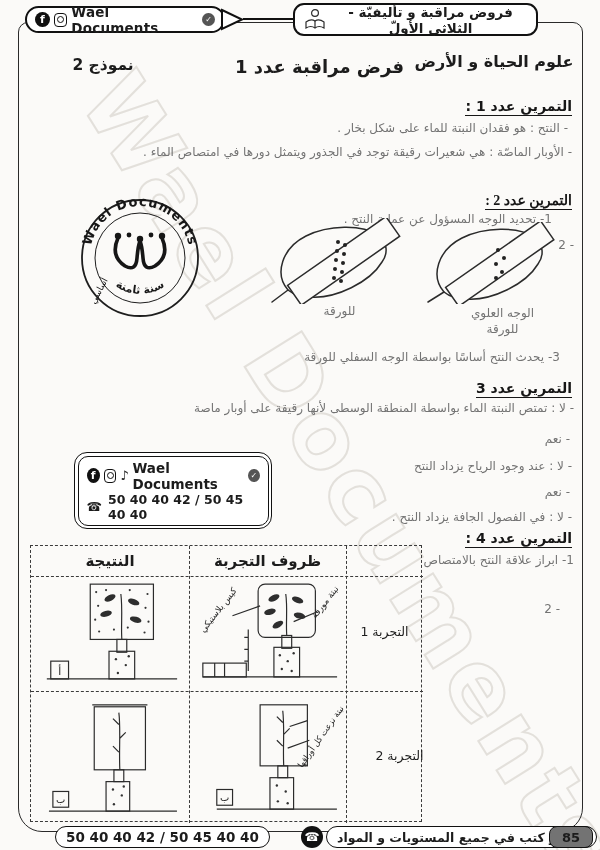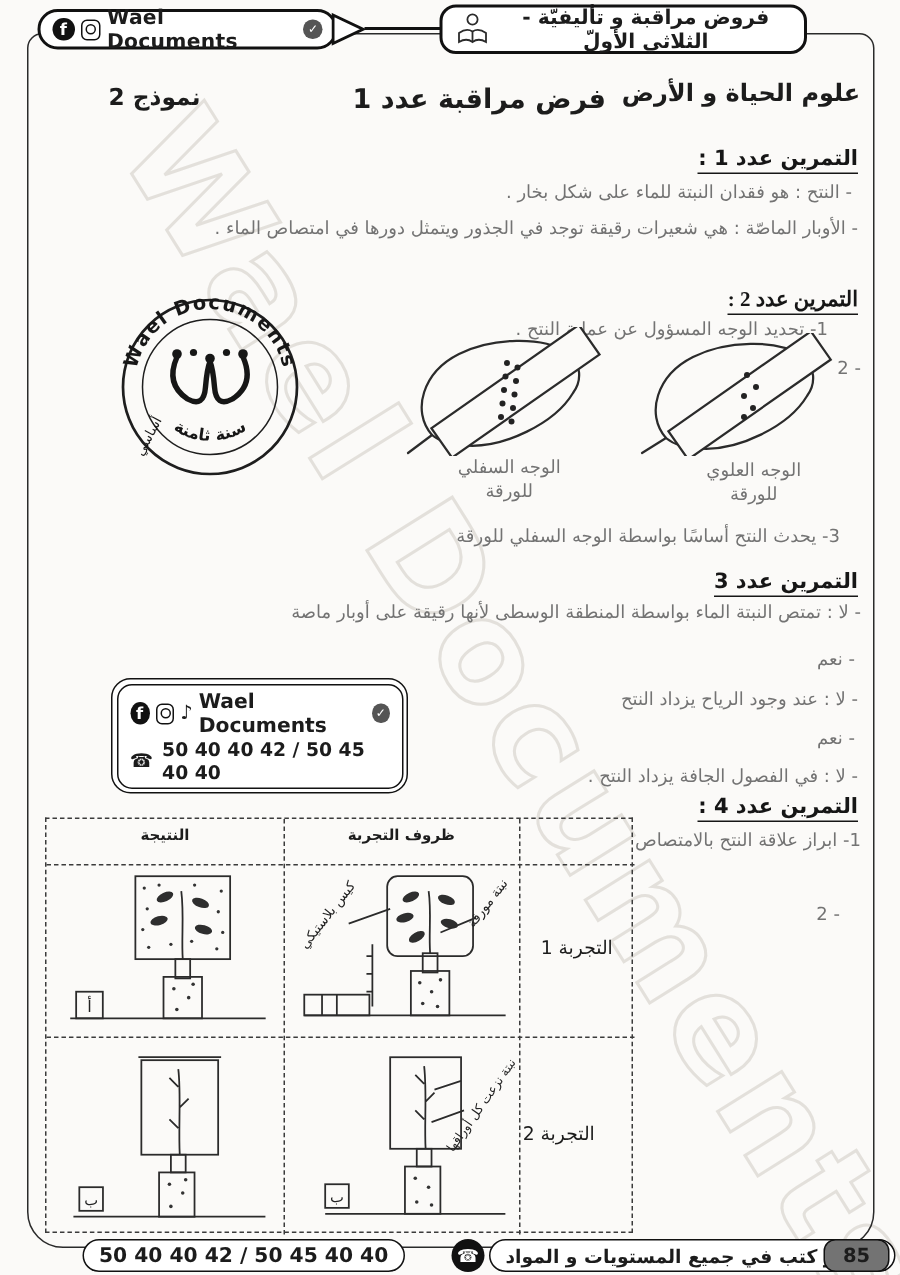--- a/index.html
+++ b/index.html
@@ -60,21 +60,21 @@
   .contact .row2 { display:flex; align-items:center; gap:6px; justify-content:center;
     font-weight:bold; font-size:12.5px; direction:ltr; }
 
   
   .xtable { left:30px; top:545px; width:392px; height:277px;
     border:1.6px dashed #3b3b3b; z-index:2; }
   .vline1 { left:158px; top:0; width:0; height:277px; border-left:1.6px dashed #3b3b3b; }
   .vline2 { left:315px; top:0; width:0; height:277px; border-left:1.6px dashed #3b3b3b; }
   .hline1 { left:0; top:30px; width:392px; border-top:1.6px dashed #3b3b3b; }
   .hline2 { left:0; top:145px; width:392px; border-top:1.6px dashed #3b3b3b; }
-  .th { font-weight:bold; font-size:10px; direction:rtl; text-align:center; }
+  .th { font-weight:bold; font-size:15px; direction:rtl; text-align:center; }
   .rowlab { font-weight:normal; font-size:12.5px; direction:rtl; text-align:center; }
 
   
   .f-pill { top:826px; height:22px; background:#fff; border:1.6px solid #111;
     border-radius:11px; display:flex; align-items:center; padding:0 10px;
     font-weight:bold; z-index:4; }
   .f-nums { left:55px; font-size:13.5px; direction:ltr; }
   .f-phone { left:301px; top:826px; width:22px; height:22px; border-radius:50%;
     background:#111; color:#fff; font-size:12px; display:flex; align-items:center;
     justify-content:center; z-index:5; }
@@ -186,21 +186,20 @@
         <circle cx="82" cy="36" r="2"></circle>
       <circle cx="74" cy="42" r="2"></circle>
         <circle cx="81" cy="45" r="2"></circle>
       <circle cx="73" cy="51" r="2"></circle>
         <circle cx="80" cy="54" r="2"></circle>
       <circle cx="72" cy="60" r="2"></circle>
         <circle cx="79" cy="63" r="2"></circle>
     </g>
   </svg>
   <div class="abs hw content" style="left:282px; top:303px; width:115px; text-align:center; line-height:1.35;">
-    <div>الوجه السفلي</div>
     <div>للورقة</div>
   </div>
 
   <div class="abs hw content" style="right:40px; top:348px; width:520px;">3- يحدث النتح أساسًا بواسطة الوجه السفلي للورقة</div>
 
   <div class="abs hw head content" style="right:28px; top:378px; width:200px;"><span>التمرين عدد 3</span></div>
   <div class="abs hw content" style="right:26px; top:399px; width:552px;">- لا : تمتص النبتة الماء بواسطة المنطقة الوسطى لأنها رقيقة على أوبار ماصة</div>
   <div class="abs hw content" style="right:30px; top:430px; width:120px;">- نعم</div>
   <div class="abs hw content" style="right:28px; top:457px; width:300px;">- لا : عند وجود الرياح يزداد النتح</div>
   <div class="abs hw content" style="right:30px; top:483px; width:120px;">- نعم</div>
@@ -229,21 +228,21 @@
   <div class="abs xtable">
     <div class="abs vline1"></div>
     <div class="abs vline2"></div>
     <div class="abs hline1"></div>
     <div class="abs hline2"></div>
 
     <div class="abs th" style="left:160px; top:6px; width:153px;">ظروف التجربة</div>
     <div class="abs th" style="left:2px; top:6px; width:154px;">النتيجة</div>
 
     <div class="abs rowlab" style="left:317px; top:78px; width:73px;">التجربة 1</div>
-    <div class="abs rowlab" style="left:305px; top:202px; width:73px;">التجربة 2</div>
+    <div class="abs rowlab" style="left:332px; top:202px; width:73px;">التجربة 2</div>
 
     <svg class="abs" style="left:160px; top:32px;" width="153" height="111" viewBox="0 0 155 112">
       <path class="skt" d="M12,100 L148,100"></path>
       <rect x="12" y="86" width="44" height="14" class="skt"></rect>
       <path class="skt" d="M24,86 L24,100 M34,86 L34,100"></path>
       <rect x="92" y="58" width="10" height="13" class="skt"></rect>
       <rect x="84" y="70" width="26" height="30" class="skt"></rect>
       <g fill="#333">
           <circle cx="90" cy="78" r="1.2"></circle>
           <circle cx="98" cy="84" r="1.2"></circle>

